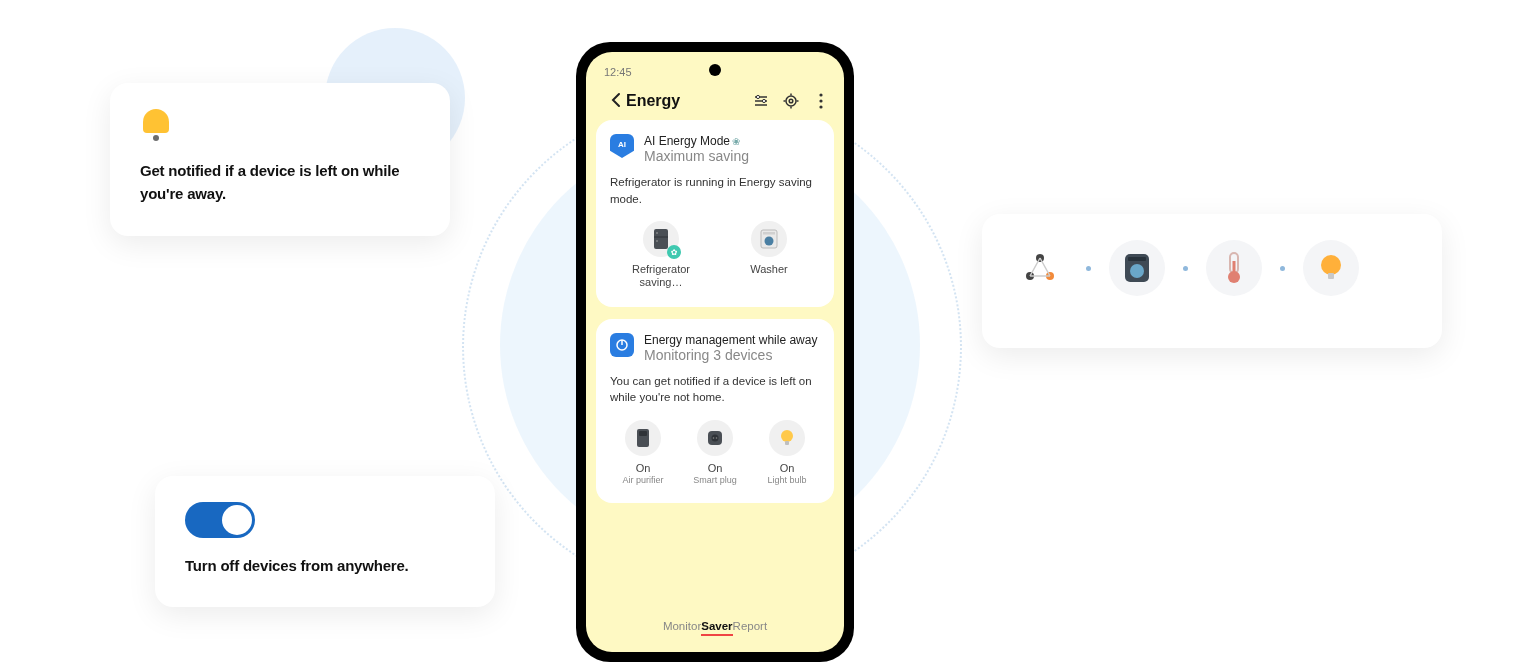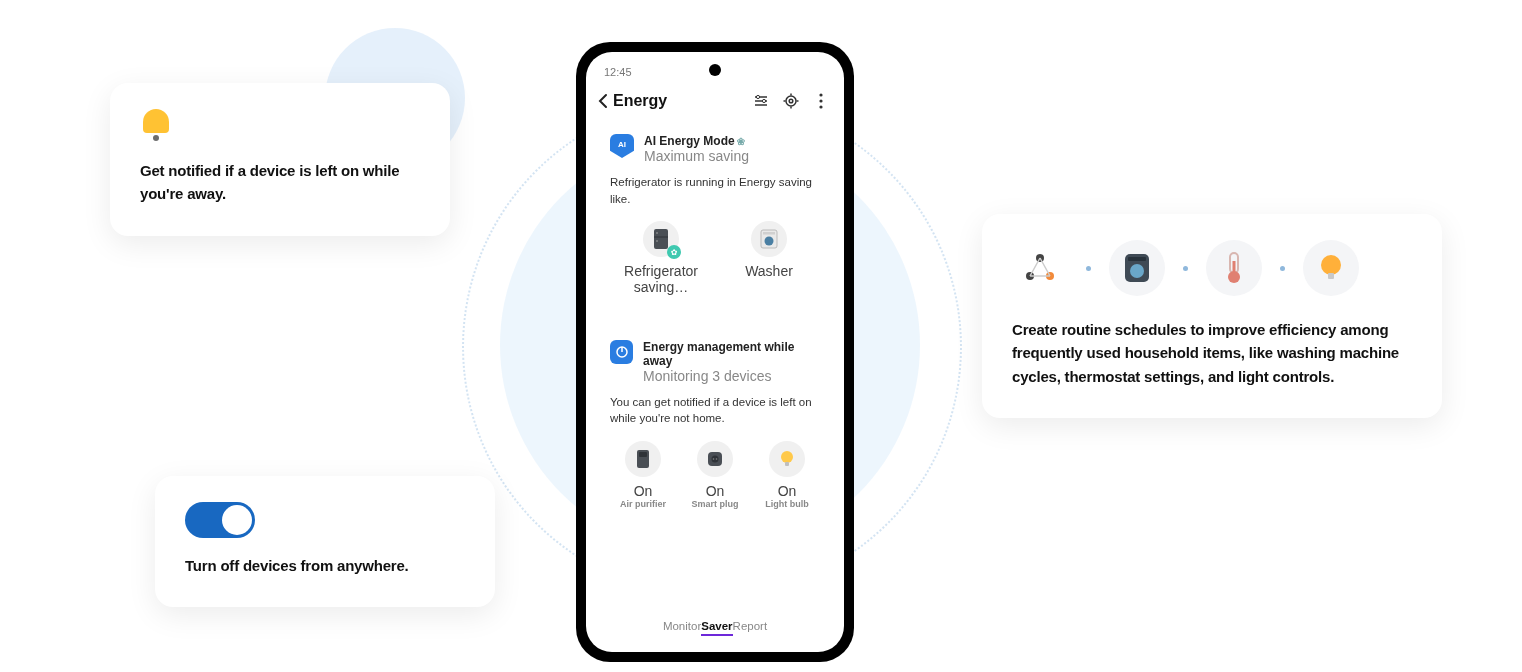--- a/index.html
+++ b/index.html
@@ -78,35 +78,35 @@
   .phone {
     position:absolute;
     left:576px; top:42px;
     width:278px; height:620px;
     background:#000;
     border-radius:34px;
     padding:10px;
   }
   .phone-screen {
     width:100%; height:100%;
-    background:#ffffff;
+    background:#fef9c3;
     border-radius:26px;
     overflow:hidden;
     position:relative;
     display:flex; flex-direction:column;
   }
   .camera-dot {
     position:absolute; top:12px; left:50%; transform:translateX(-50%);
     width:12px; height:12px; border-radius:50%; background:#000;
   }
   .status-bar {
     padding:14px 18px 4px; font-size:11px; color:#777;
   }
   .app-header {
-    display:flex; align-items:center; padding:10px 14px 10px 11px;
+    display:flex; align-items:flex-start; padding:10px 14px 10px 24px;
   }
   .back-chevron { font-size:18px; color:#222; margin-right:4px; }
   .app-title { font-weight:700; font-size:16px; color:#111; flex:1; }
   .hdr-ico { width:18px; height:18px; margin-left:12px; display:flex; align-items:center; justify-content:center; }
   .scroll-area { flex:1; padding:0 10px; overflow:hidden; }
   .panel {
     background:#fff; border-radius:16px; padding:14px 14px 18px;
     margin-bottom:12px;
   }
   .panel-head { display:flex; align-items:flex-start; gap:10px; margin-bottom:10px; }
@@ -116,45 +116,45 @@
     clip-path: polygon(0 0, 100% 0, 100% 70%, 50% 100%, 0 70%);
     color:#fff; font-size:8px; font-weight:700;
     display:flex; align-items:center; justify-content:center;
     padding-bottom:4px;
   }
   .power-badge {
     width:24px; height:24px; background:#2a7de1;
     border-radius:6px;
     display:flex; align-items:center; justify-content:center;
   }
-  .panel-head-text .t1 { font-size:12px; color:#222; font-weight:700; }
+  .panel-head-text .t1 { font-size:12px; color:#222; font-weight:400; }
   .panel-head-text .t2 { font-size:14px; color:#888; }
   .leaf { color:#7aa; font-size:10px; margin-left:2px; }
   .panel-desc { font-size:11.5px; color:#333; line-height:1.45; margin-bottom:14px; }
   .device-row { display:flex; justify-content:space-around; gap:6px; }
   .device { display:flex; flex-direction:column; align-items:center; width:62px; }
   .device-ico {
     width:36px; height:36px; border-radius:50%; background:#f0f0f0;
     display:flex; align-items:center; justify-content:center;
     position:relative;
     margin-bottom:6px;
   }
   .mini-badge {
     position:absolute; right:-2px; bottom:-2px;
     width:14px; height:14px; border-radius:50%; background:#3fc9b0;
     display:flex; align-items:center; justify-content:center;
     font-size:8px; color:#fff;
   }
-  .device .dl1 { font-size:14px; color:#444; text-align:center; line-height:1.15; }
-  .device .dl2 { font-size:9px; color:#888; text-align:center; line-height:1.15;font-weight:bold; }
+  .device .dl1 { font-size:11px; color:#444; text-align:center; line-height:1.15; }
+  .device .dl2 { font-size:9px; color:#888; text-align:center; line-height:1.15; }
   .bottom-tabs {
     display:flex; justify-content:center;
     padding:10px 14px 16px; font-size:11.5px; color:#888;
   }
-  .bottom-tabs .active { color:#111; font-weight:700; border-bottom:2px solid #6d28d9; padding-bottom:2px; }
+  .bottom-tabs .active { color:#111; font-weight:700; border-bottom:2px solid #ef4444; padding-bottom:2px; }
   
   svg { display:block; }
 </style>
 </head>
 <body>
 
 <div class="bg-circle-small"></div>
 <div class="bg-circle-large"></div>
 <div class="dotted-ring"></div>
 
@@ -202,21 +202,20 @@
       </svg>
     </div>
     <div class="dot-sep"></div>
     <div class="icon-circle">
       <svg width="26" height="30" viewBox="0 0 26 30">
         <circle cx="13" cy="12" r="10" fill="#ffb03a"></circle>
         <rect x="10" y="20" width="6" height="6" rx="1" fill="#c9c9c9"></rect>
       </svg>
     </div>
   </div>
-  <p>Create routine schedules to improve efficiency among frequently used household items, like washing machine cycles, thermostat settings, and light controls.</p>
 </div>
 
 <div class="phone">
   <div class="phone-screen">
     <div class="camera-dot"></div>
 
     <div class="status-bar">
       <span>12:45</span>
     </div>
 
@@ -262,21 +261,21 @@
       <div class="panel">
         <div class="panel-head">
           <div class="ai-badge">AI</div>
           <div class="panel-head-text">
             <div class="t1">
               <span>AI Energy Mode</span><span class="leaf">❀</span>
             </div>
             <div class="t2">Maximum saving</div>
           </div>
         </div>
-        <div class="panel-desc">Refrigerator is running in Energy saving like.</div>
+        <div class="panel-desc">Refrigerator is running in Energy saving mode.</div>
         <div class="device-row">
           <div class="device">
             <div class="device-ico">
               <svg width="16" height="22" viewBox="0 0 16 22">
                   <rect x="1" y="1" width="14" height="20" rx="2" fill="#4a4f55"></rect>
                   <line x1="1" y1="9" x2="15" y2="9" stroke="#2f3338"></line>
                   <circle cx="4" cy="5" r="0.8" fill="#aaa"></circle>
                   <circle cx="4" cy="13" r="0.8" fill="#aaa"></circle>
                 </svg>
               <div class="mini-badge">✿</div>

